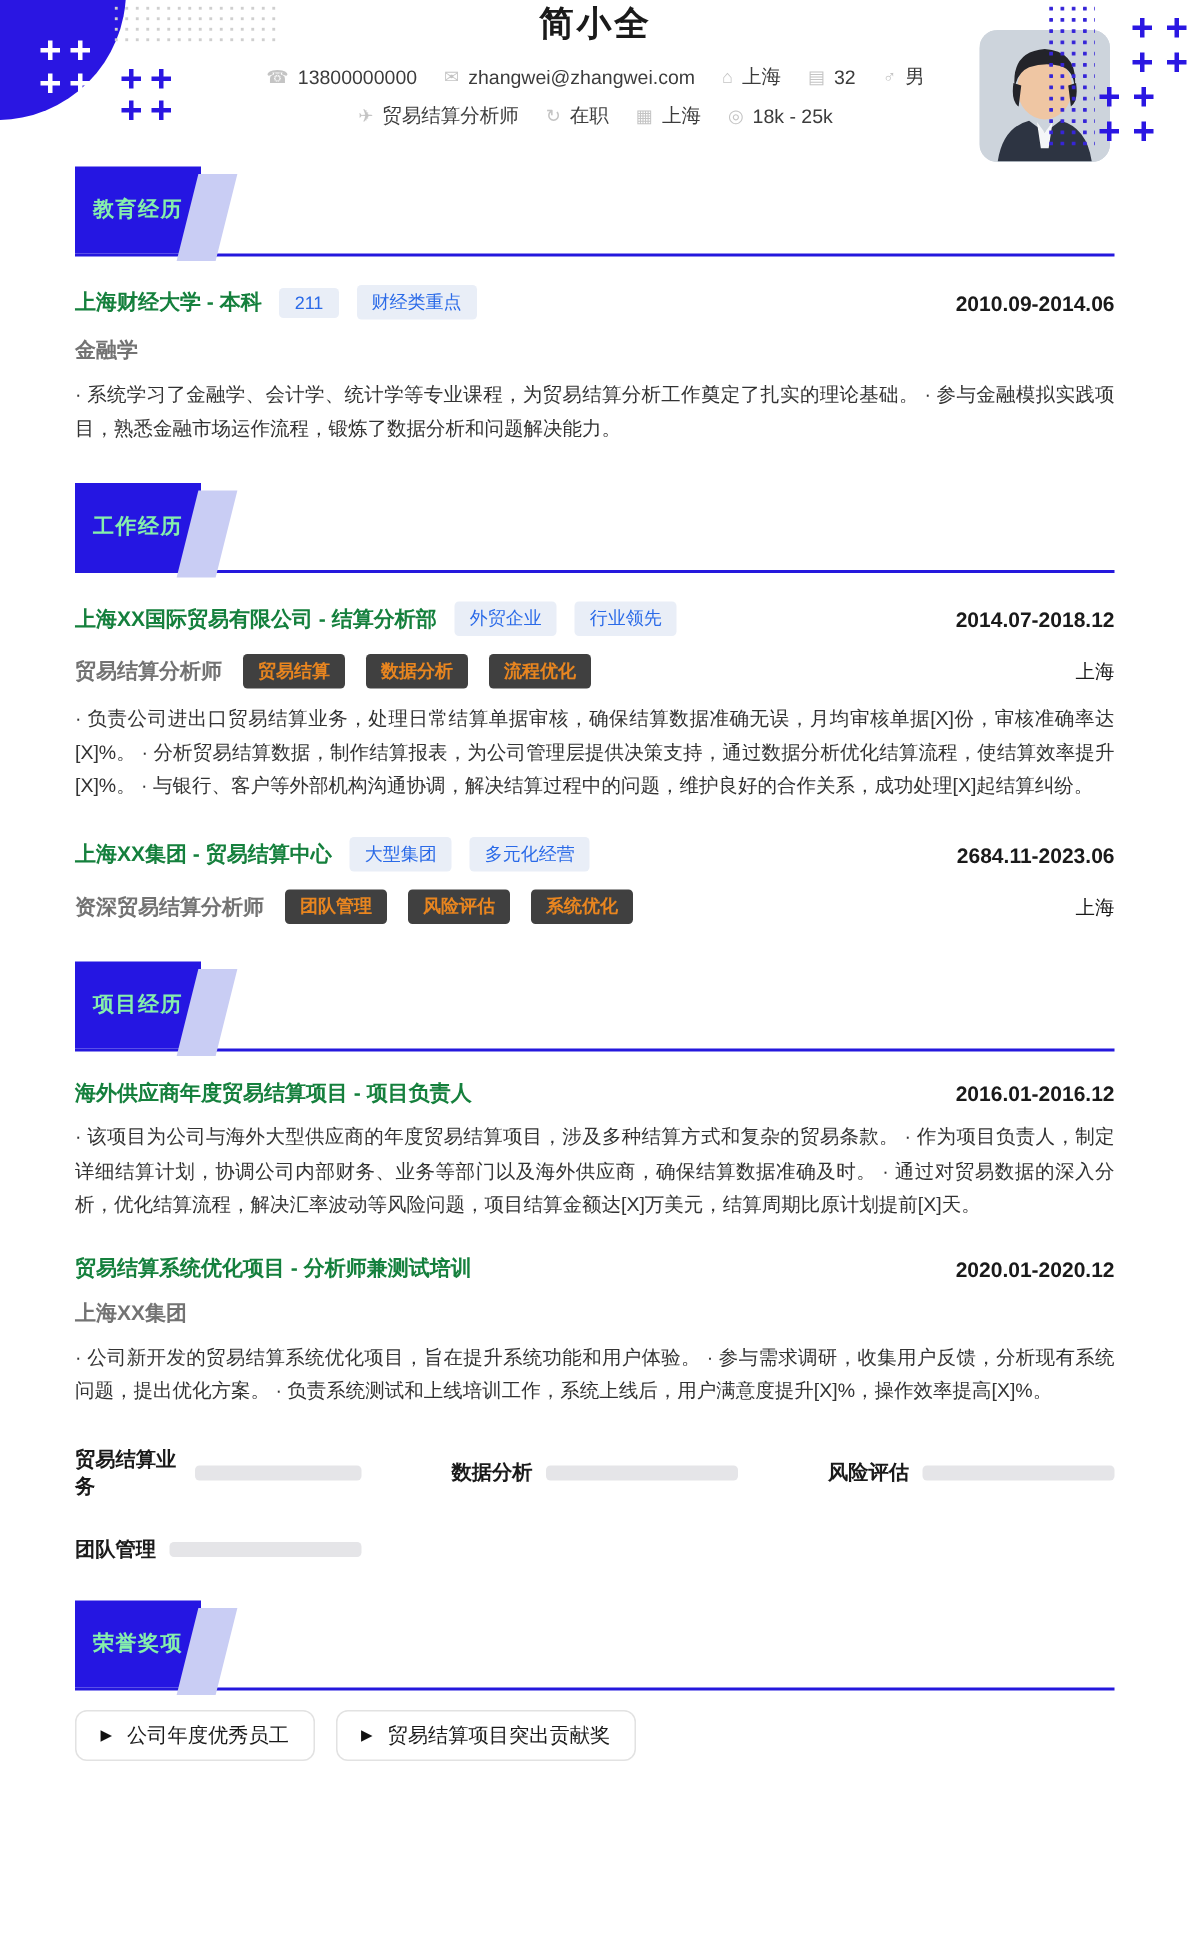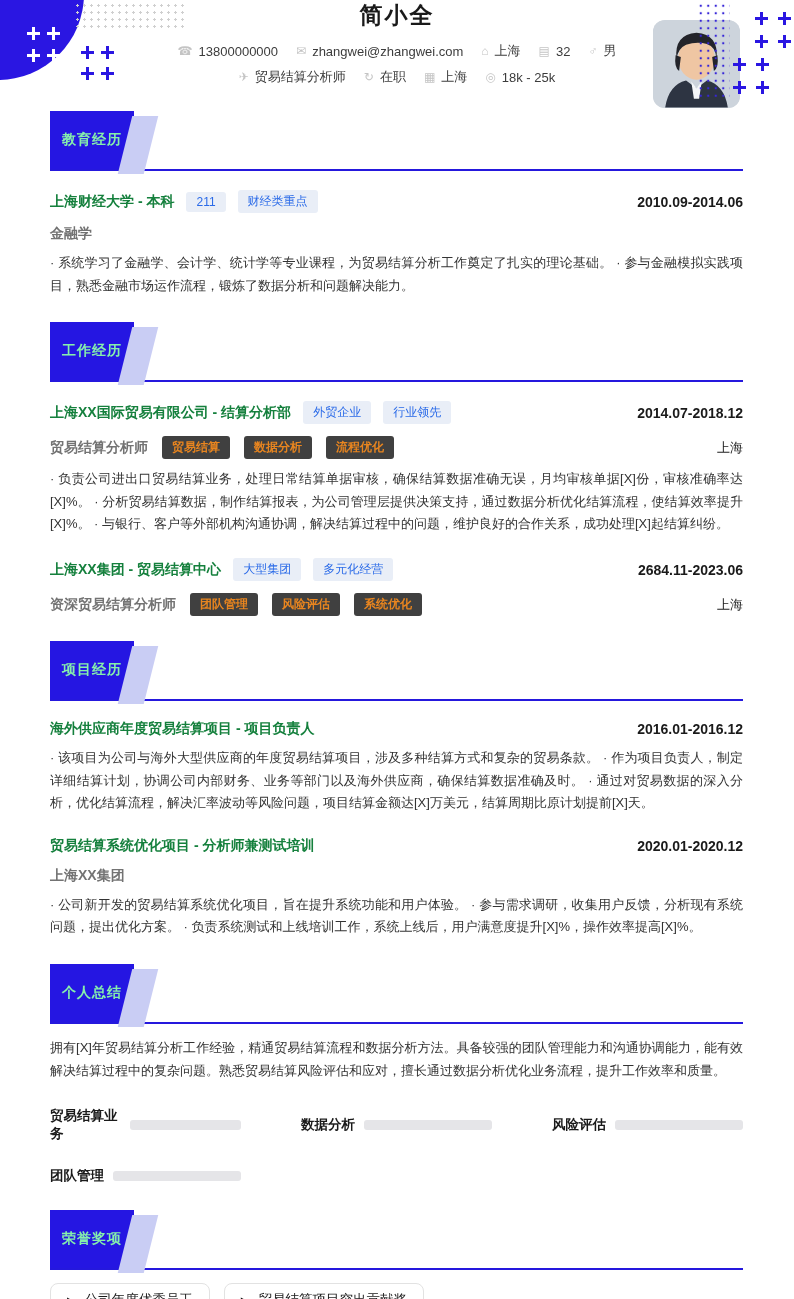--- a/index.html
+++ b/index.html
@@ -215,26 +215,20 @@
         <span class="entry-title">贸易结算系统优化项目 - 分析师兼测试培训</span>
         <span class="entry-date">2020.01-2020.12</span>
       </div>
       <div class="sub-head">
         <span class="sub-title">上海XX集团</span>
       </div>
       <div class="desc">· 公司新开发的贸易结算系统优化项目，旨在提升系统功能和用户体验。 · 参与需求调研，收集用户反馈，分析现有系统问题，提出优化方案。 · 负责系统测试和上线培训工作，系统上线后，用户满意度提升[X]%，操作效率提高[X]%。</div>
     </div>
   </div>
 
-  <div class="section">
-    <div class="sec-header">
-      <span class="sec-badge">个人总结</span>
-    </div>
-    <div class="plain-text">拥有[X]年贸易结算分析工作经验，精通贸易结算流程和数据分析方法。具备较强的团队管理能力和沟通协调能力，能有效解决结算过程中的复杂问题。熟悉贸易结算风险评估和应对，擅长通过数据分析优化业务流程，提升工作效率和质量。</div>
-  </div>
 
   <div class="section">
     <div class="skill-grid">
       <div class="skill-item">
         <span class="skill-name">贸易结算业务</span>
         <span class="skill-bar"><span class="skill-fill" style="width: 90%;"></span></span>
       </div>
       <div class="skill-item">
         <span class="skill-name">数据分析</span>
         <span class="skill-bar"><span class="skill-fill" style="width: 80%;"></span></span>

